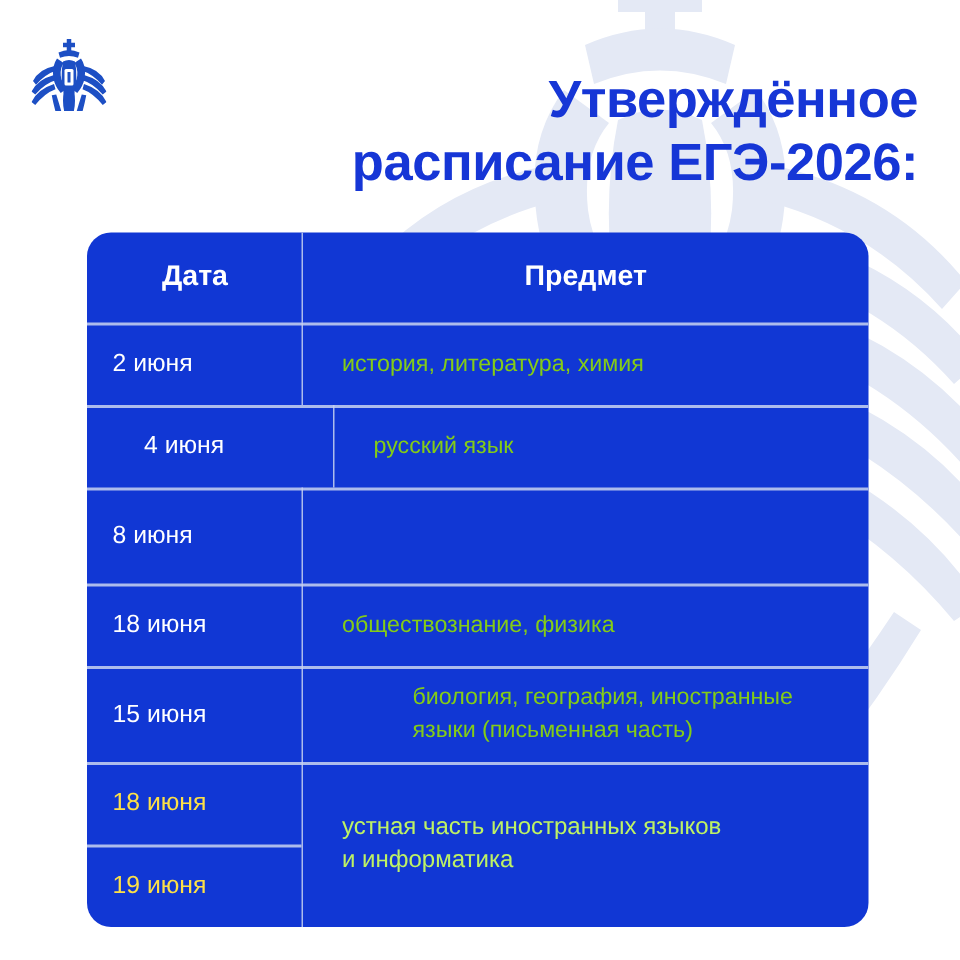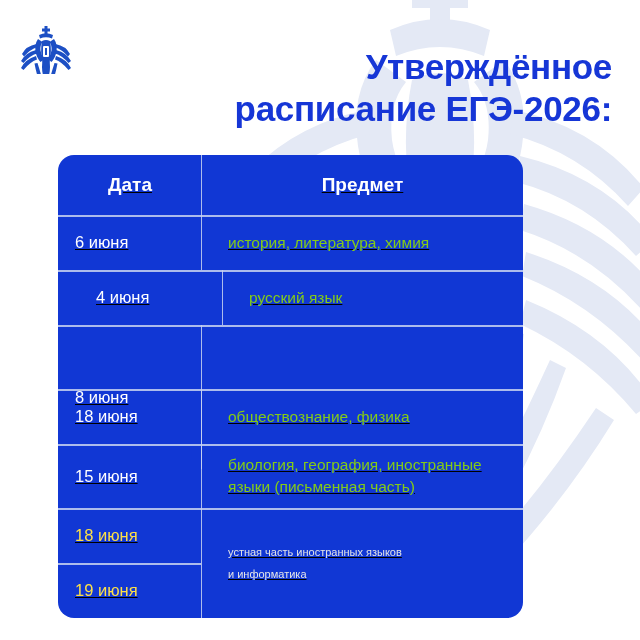--- a/index.html
+++ b/index.html
@@ -59,28 +59,27 @@
     font-weight: bold;
     letter-spacing: -0.3px;
     white-space: pre-line;
   }
 
   
   #schedule-table {
     position: absolute;
     left: 58px;
     top: 155px;
-    width: 465px;
+    width: 521px;
     z-index: 2;
     background: #1137d4;
     border-radius: 16px;
     overflow: hidden;
     display: flex;
     flex-direction: column;
-    text-decoration: underline;
   }
   .row {
     display: flex;
     align-items: stretch;
     position: relative;
   }
   .row + .row::before {
     content: "";
     position: absolute;
     left: 0; right: 0; top: 0;
@@ -123,23 +122,23 @@
     justify-content: center;
     color: #ffffff;
     font-weight: bold;
     font-size: 19px;
     padding-left: 0;
     padding-right: 0;
   }
   .row.header { height: 60px; }
   .r1 { height: 55px; }
   .r2 { height: 55px; padding-left: 21px; }
-  .r3 { height: 64px; flex-direction: column; }
+  .r3 { height: 64px; }
   .r4 { height: 55px; }
-  .r5 { height: 64px; }
+  .r5 { height: 64px; gap: 47px; }
 
   
   .merged {
     display: flex;
     position: relative;
     height: 110px;
   }
   .merged::before {
     content: "";
     position: absolute;
@@ -180,22 +179,22 @@
     height: 1.5px;
     background: #c9d4f0;
     opacity: .85;
   }
   .merged-subject {
     flex: 1 1 auto;
     box-sizing: border-box;
     padding: 0 14px 0 26px;
     display: flex;
     align-items: center;
-    color: #e5e5e5;
-    font-size: 11px;
+    color: #bef264;
+    font-size: 16px;
     line-height: 22px;
     white-space: pre-line;
   }
 </style>
 </head>
 <body>
 
 <div id="poster">
 
   <svg id="watermark" viewBox="0 0 520 720" xmlns="http://www.w3.org/2000/svg">
@@ -257,21 +256,21 @@
 расписание ЕГЭ-2026:</div>
 
   <div id="schedule-table">
 
     <div class="row header">
       <div class="cell-date">Дата</div>
       <div class="cell-subject">Предмет</div>
     </div>
 
     <div class="row r1">
-      <div class="cell-date">6 июня</div>
+      <div class="cell-date">2 июня</div>
       <div class="cell-subject">история, литература, химия</div>
     </div>
 
     <div class="row r2">
       <div class="cell-date">4 июня</div>
       <div class="cell-subject">русский язык</div>
     </div>
 
     <div class="row r3">
       <div class="cell-date">8 июня</div>

